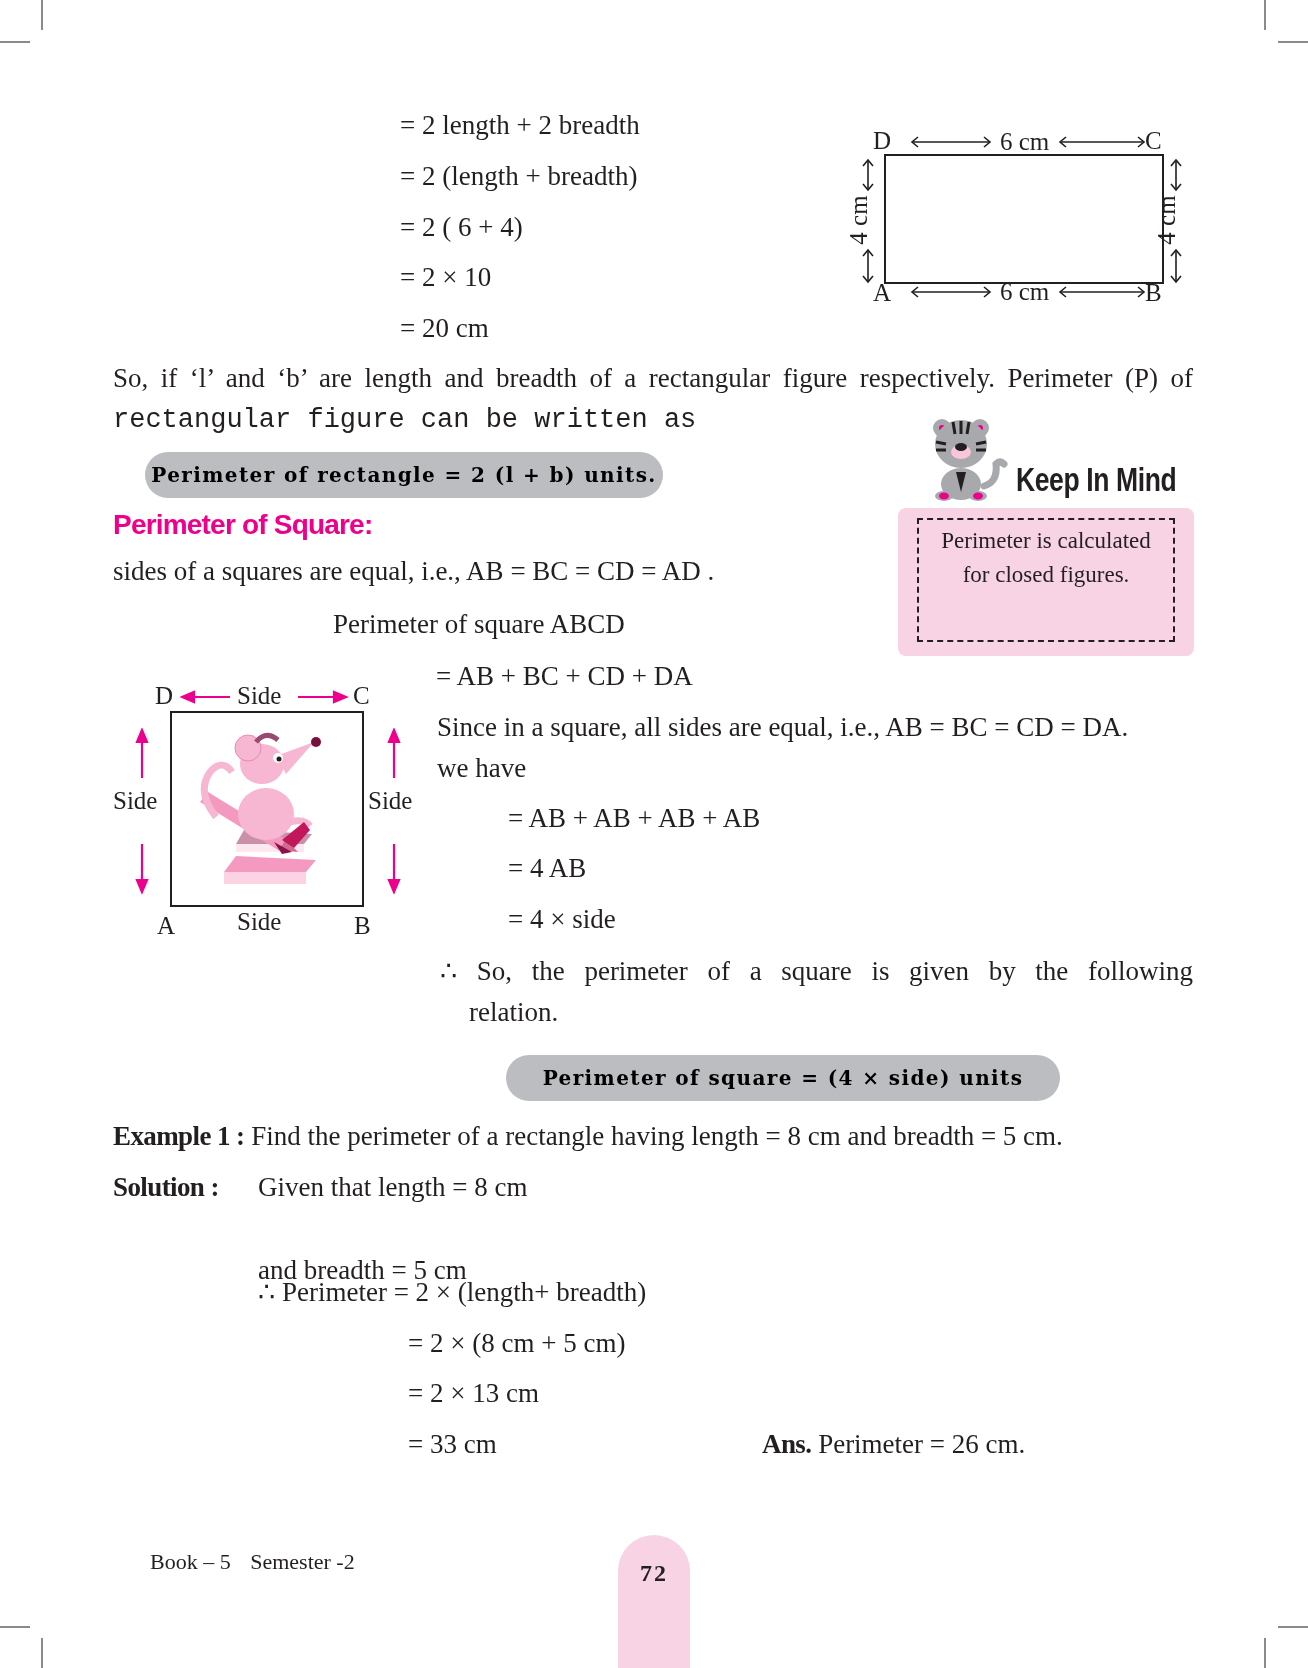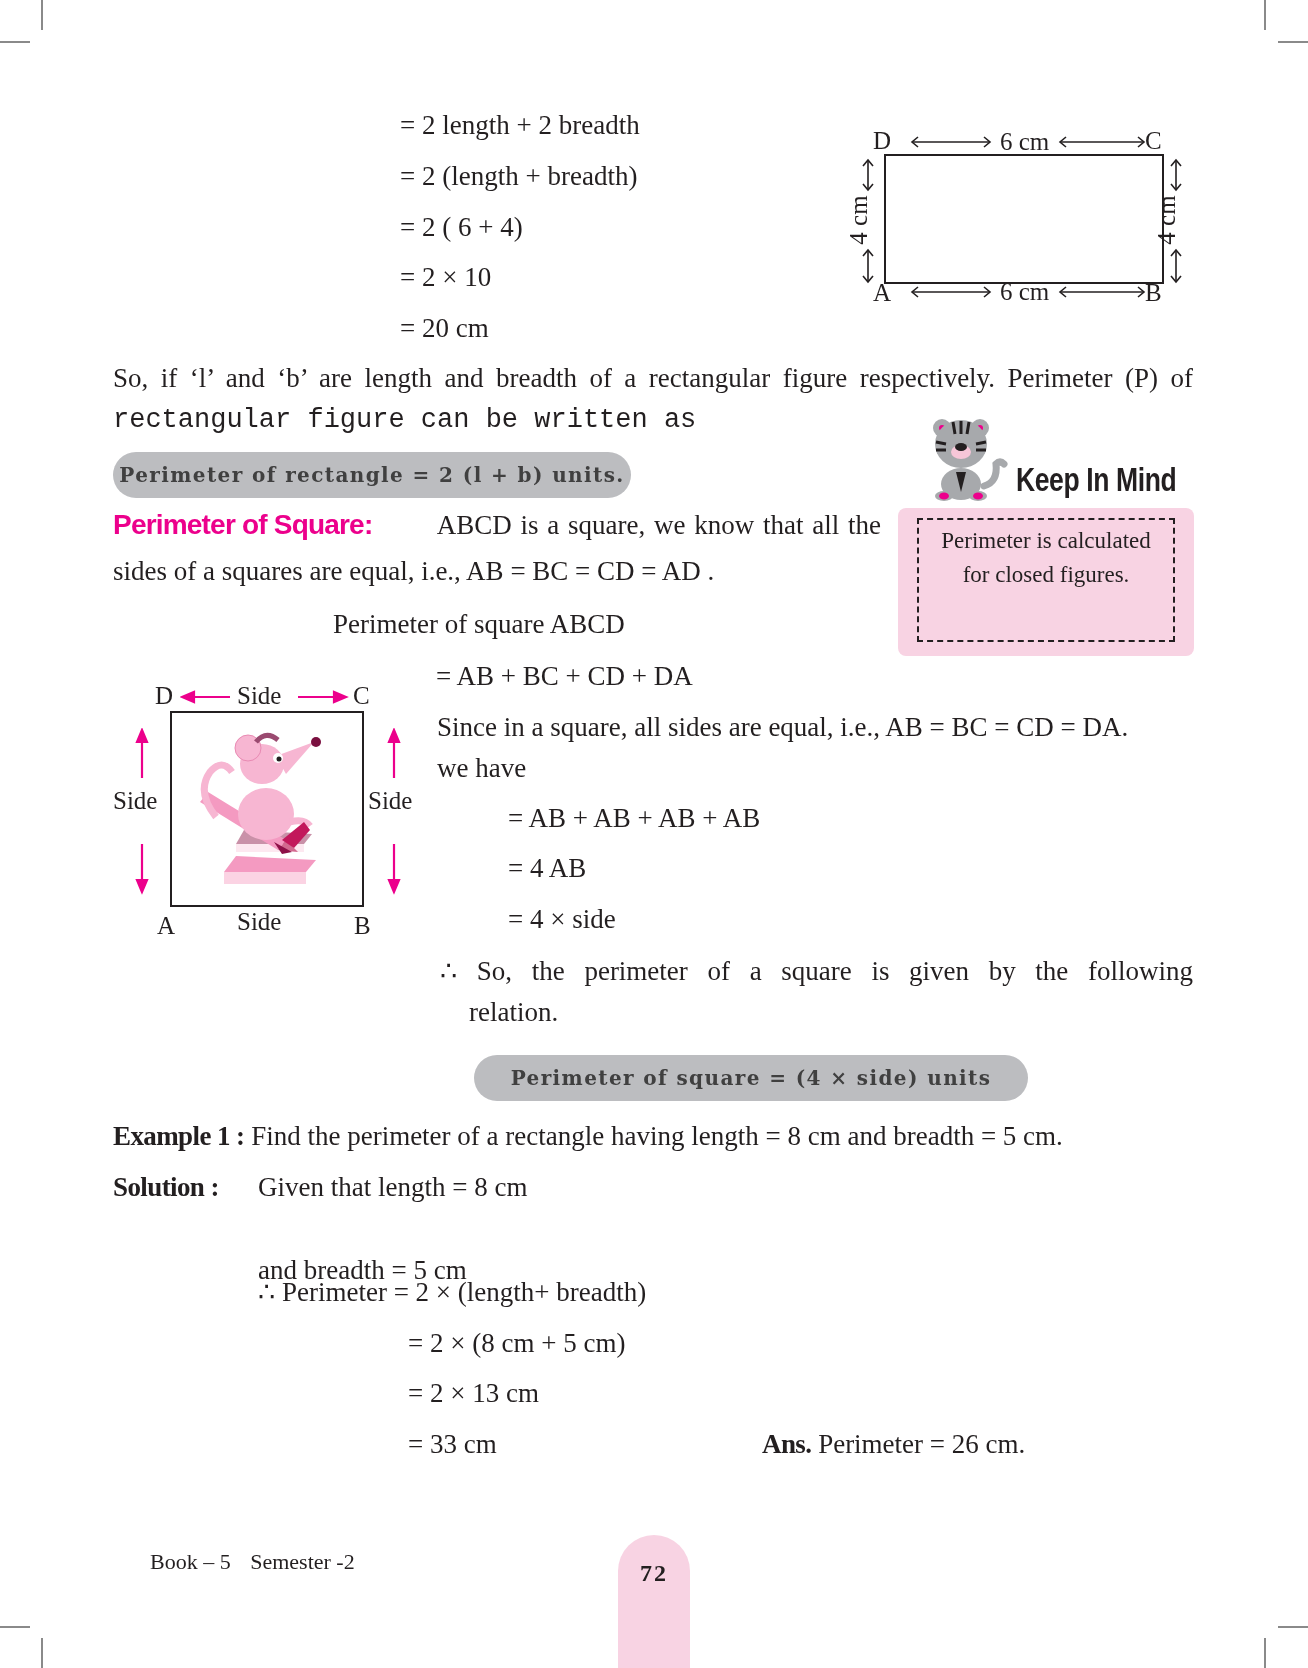--- a/index.html
+++ b/index.html
@@ -2,22 +2,22 @@
 <html><head>
 <meta charset="utf-8">
 <style>
   html, body { margin:0; padding:0; background:#ffffff; }
   body { width:1308px; height:1668px; position:relative; overflow:hidden;
          font-family:"Liberation Serif", "DejaVu Serif", serif; color:#231f20; }
   .abs { position:absolute; white-space:nowrap; }
   .txt { font-size:27px; line-height:32px; }
   .crop { position:absolute; background:#8a8a8a; }
   .pill { position:absolute; background:#bcbdc0; border-radius:24px; font-family:"DejaVu Serif", serif;
-          font-weight:bold; font-size:20px; letter-spacing:1.4px; color:#404040;
-          display:flex; align-items:center; justify-content:center; }
+          font-weight:bold; font-size:20px; letter-spacing:1.4px; color:#000000;
+          display:flex; align-items:center; justify-content:center;margin-left:32px; }
   .pink { color:#ec008c; }
   .bold { font-weight:bold; }
   .just { white-space:normal; text-align:justify; text-align-last:justify; }
   .kim-box { position:absolute; background:#f8d3e3; border-radius:8px; }
   .kim-dash { position:absolute; border:2px dashed #231f20; }
   .kim-text { position:absolute; text-align:center; font-size:23px; line-height:34px; white-space:normal; }
   .kim-title { font-family:"Liberation Sans", sans-serif; font-weight:bold; font-size:34px;
                transform:scaleX(0.78); transform-origin:left center; letter-spacing:-0.5px; }
   .rect-fig { position:absolute; border:2.5px solid #231f20; }
   .lbl { font-size:25px; }
@@ -123,21 +123,20 @@
       <ellipse cx="52" cy="84" rx="5" ry="3.5" fill="#ec008c"></ellipse>
   </svg>
   <div class="abs kim-title" style="left:1016px;top:460px;">Keep In Mind</div>
   <div class="kim-box" style="left:898px;top:508px;width:296px;height:148px;"></div>
   <div class="kim-dash" style="left:917px;top:518px;width:254px;height:120px;"></div>
   <div class="kim-text" style="left:930px;top:524px;width:232px;">Perimeter is calculated for closed figures.</div>
 </div>
 
 <div class="abs txt" style="left:113px;top:509px;width:768px;display:flex;justify-content:space-between;">
   <span class="pink bold" style="font-family:'Liberation Sans',sans-serif;font-size:28px;letter-spacing:-0.8px;">Perimeter of Square:</span>
-  <span style="word-spacing:2px;">ABCD is a square, we know that all the</span>
 </div>
 <div class="abs txt" style="left:113px;top:555px;">sides of a squares are equal, i.e., AB = BC = CD = AD .</div>
 <div class="abs txt" style="left:333px;top:608px;">Perimeter of square ABCD</div>
 <div class="abs txt" style="left:436px;top:660px;">= AB + BC + CD + DA</div>
 <div class="abs txt" style="left:437px;top:711px;">Since in a square, all sides are equal, i.e.,  AB = BC = CD = DA.</div>
 <div class="abs txt" style="left:437px;top:752px;">we have</div>
 <div class="abs txt" style="left:508px;top:802px;">= AB + AB + AB + AB</div>
 <div class="abs txt" style="left:508px;top:852px;">= 4 AB</div>
 <div class="abs txt" style="left:508px;top:903px;">= 4 × side</div>
 <div class="abs txt just" style="left:440px;top:955px;width:753px;">∴ So, the perimeter of a square is given by the following</div>

